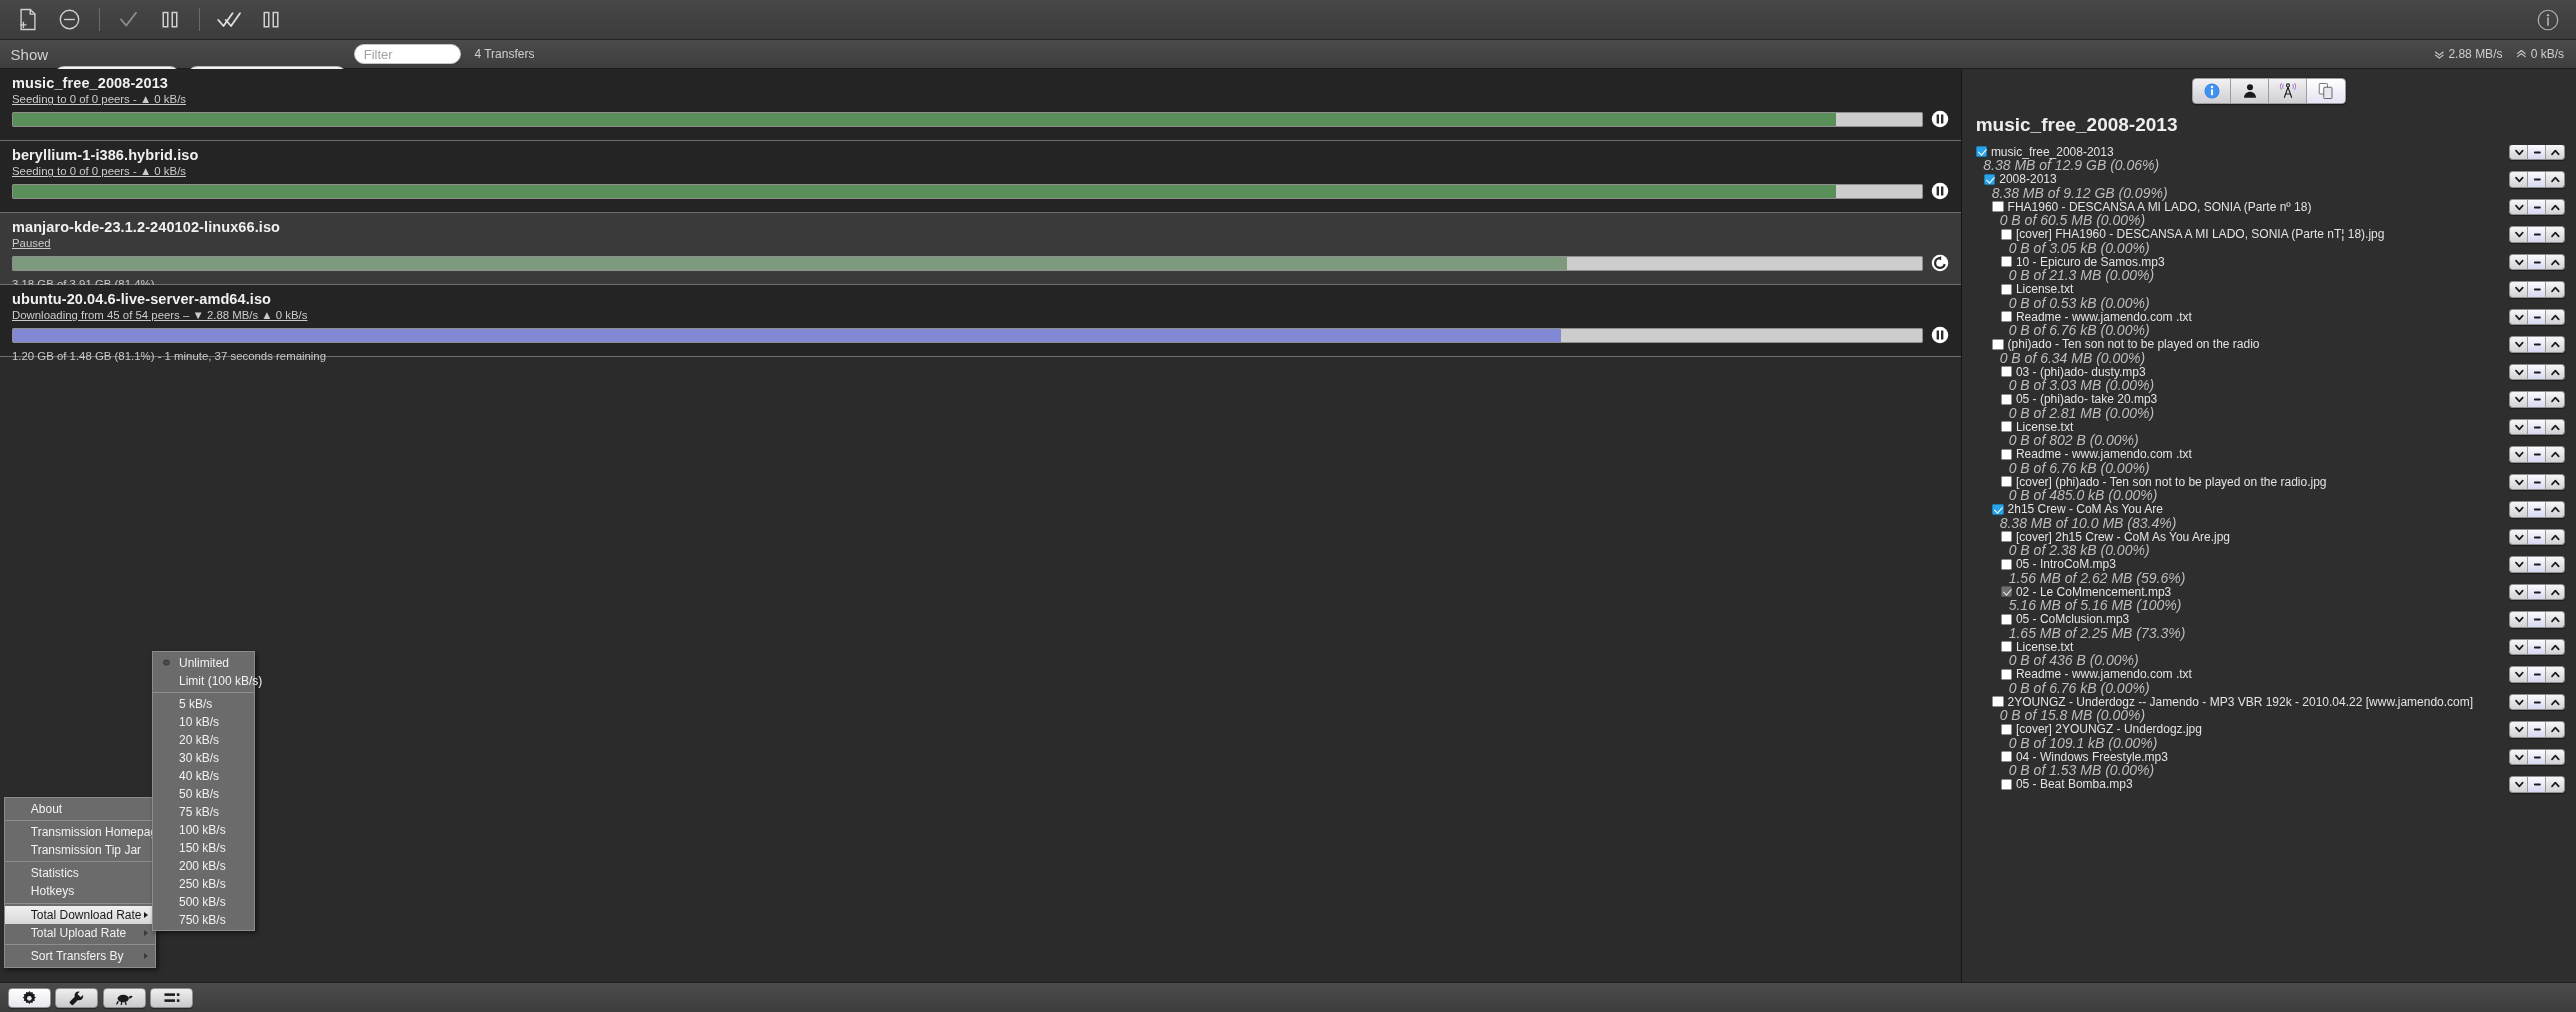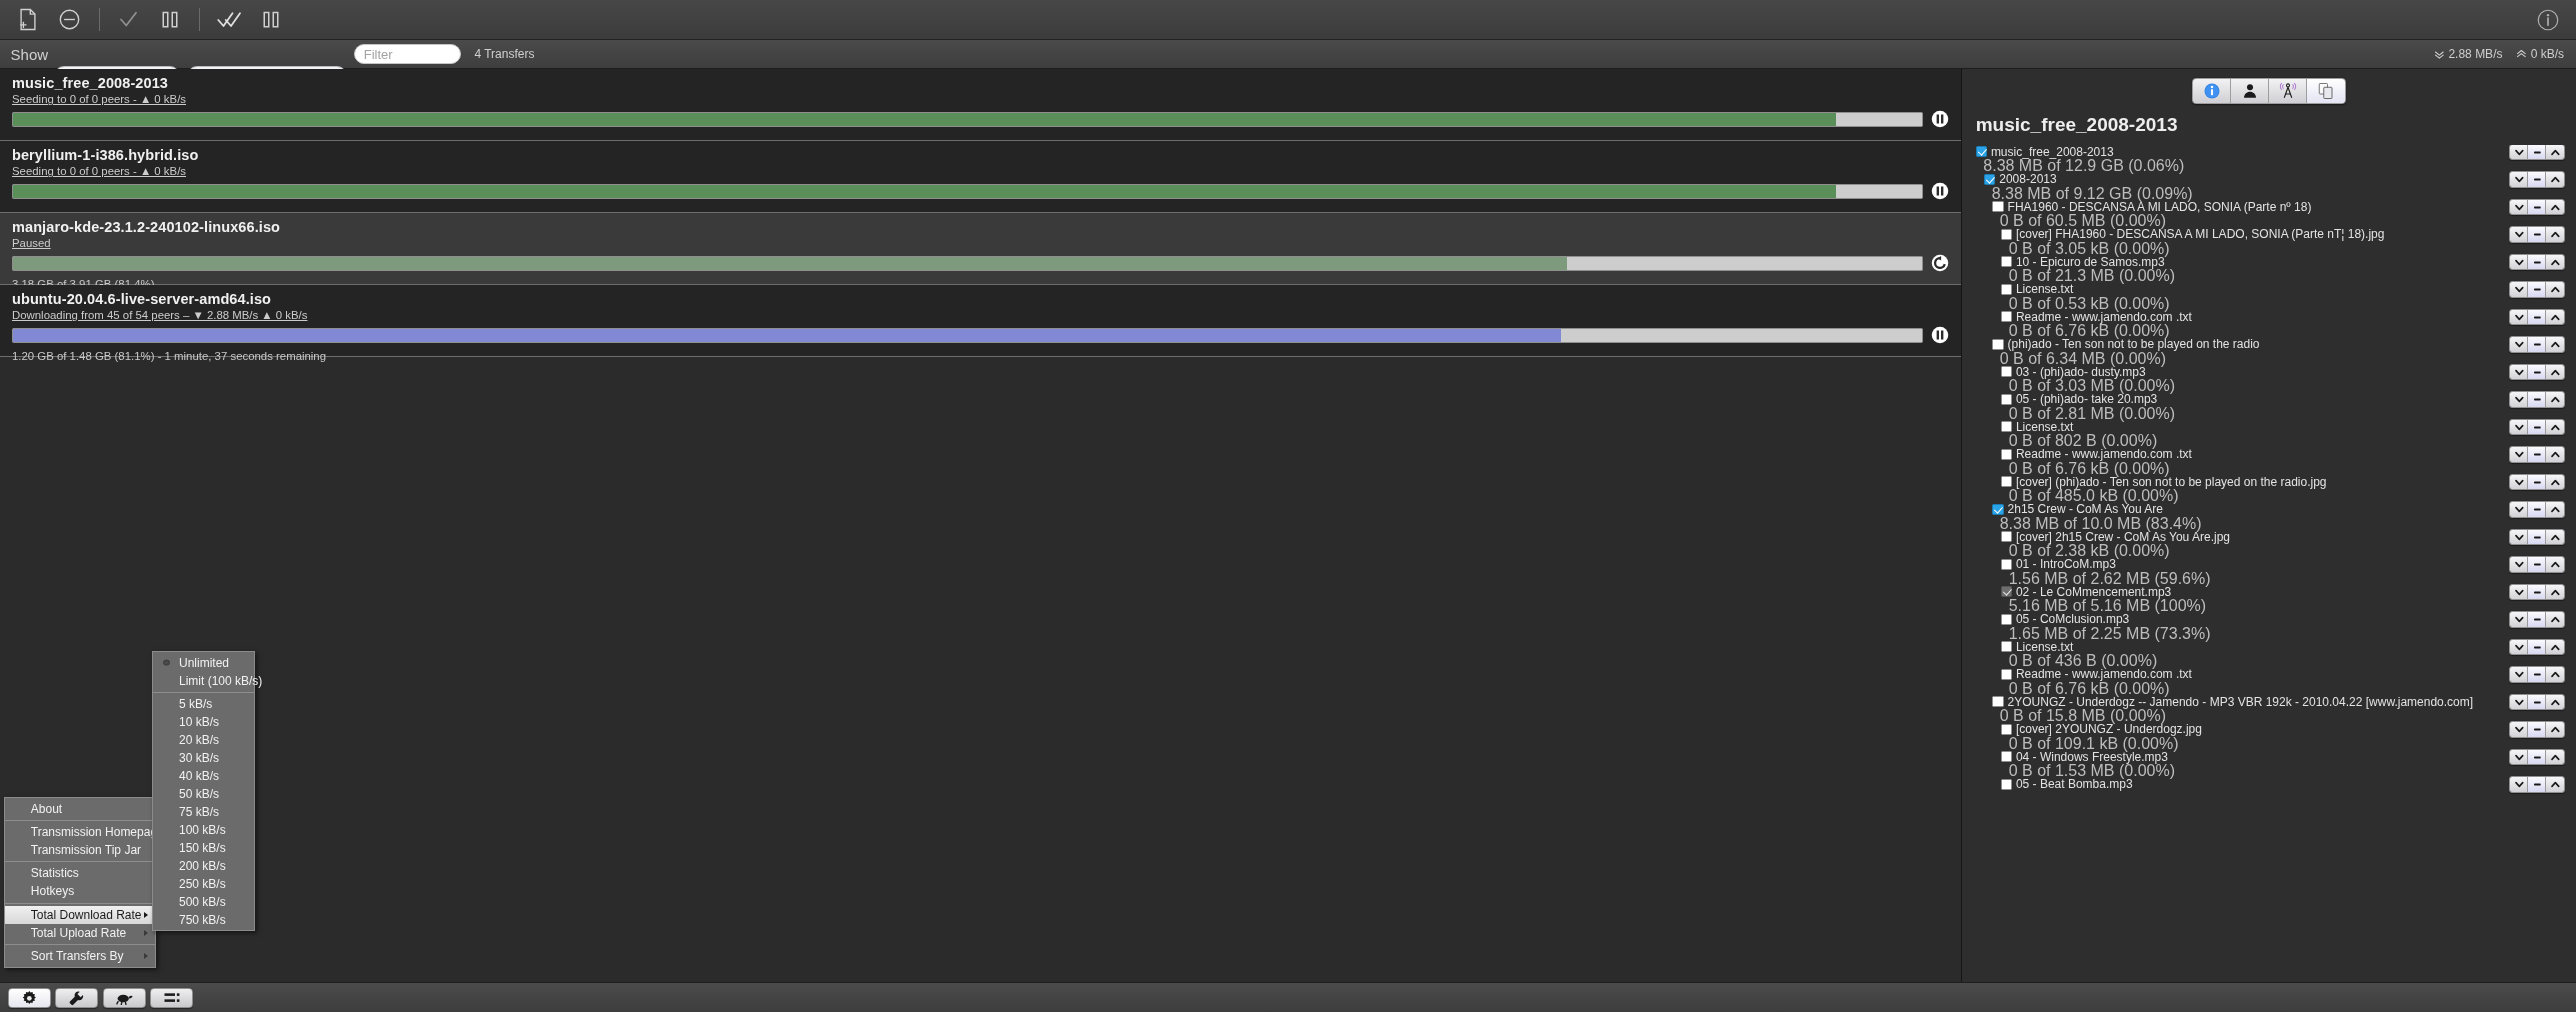--- a/index.html
+++ b/index.html
@@ -181,21 +181,21 @@
     transform: rotate(42deg);
   }
   .cb.partial { background: #6e6e6e; border-color: #555; }
   .cb.partial::after {
     content: ""; position: absolute;
     left: 3px; top: 0px; width: 3.8px; height: 6.8px;
     border: solid #e8e8e8; border-width: 0 1.5px 1.5px 0;
     transform: rotate(42deg);
   }
   .fname { font-size: 12px; color: #e3e3e3; line-height: 14.5px; }
-  .fsize { font-size: 16px; color: #bdbdbd; line-height: 13px; padding-left: 1.5px; }
+  .fsize { font-size: 14px; color: #bdbdbd; line-height: 13px; padding-left: 1.5px; font-style: italic; }
   .prio {
     position: absolute; right: 7.6px; top: -0.8px;
     display: flex;
     border: 0.8px solid #8f8f8f;
     border-radius: 3px;
     overflow: hidden;
     box-shadow: 0 0.8px 0.8px rgba(0,0,0,.4);
   }
   .prio div {
     width: 18px; height: 14.5px;
@@ -812,21 +812,21 @@
               <div>
                 <svg width="10.7" height="9" viewBox="0 0 14 12">
                   <path d="M2.5 8.5 L7 3.5 L11.5 8.5" fill="none" stroke="#1a1a1a" stroke-width="2.2" stroke-linecap="round" stroke-linejoin="round"></path>
                 </svg>
               </div>
             </div>
           </div>
           <div class="ftrow">
             <div class="ftline" style="padding-left:25px">
               <span class="cb"></span>
-              <span class="fname">01 - IntroCoM.mp3</span>
+              <span class="fname">05 - IntroCoM.mp3</span>
             </div>
             <div class="fsize" style="padding-left:33px">1.56 MB of 2.62 MB (59.6%)</div>
             <div class="prio">
               <div>
                 <svg width="10.7" height="9" viewBox="0 0 14 12">
                   <path d="M2.5 3.5 L7 8.5 L11.5 3.5" fill="none" stroke="#1a1a1a" stroke-width="2.2" stroke-linecap="round" stroke-linejoin="round"></path>
                 </svg>
               </div>
               <div class="sel">
                 <svg width="10.7" height="9" viewBox="0 0 14 12">

